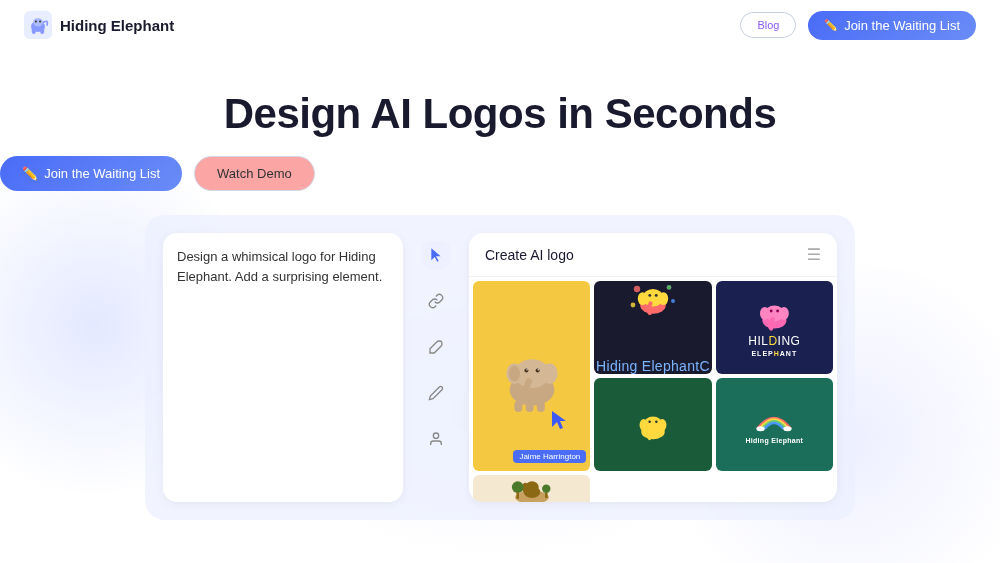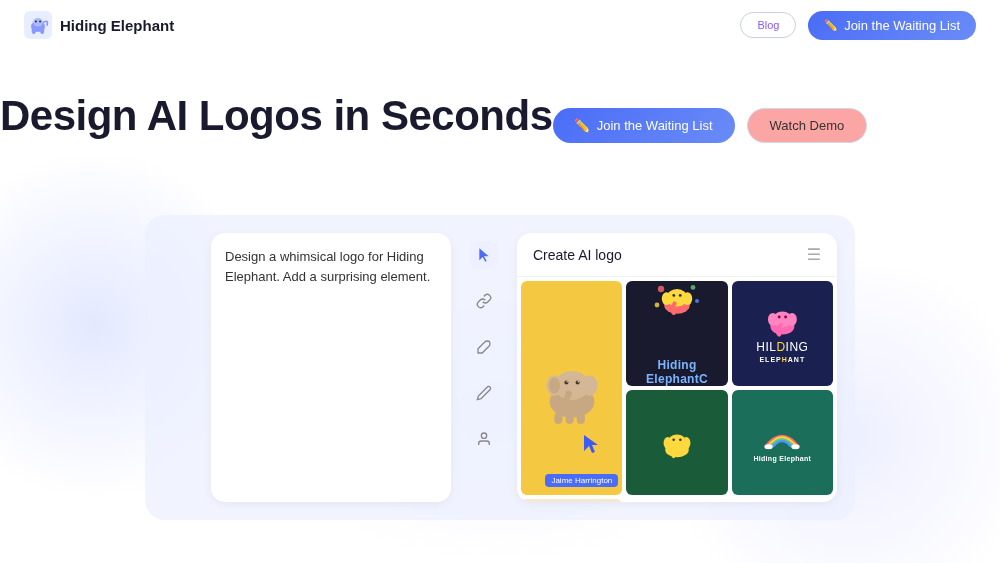--- a/index.html
+++ b/index.html
@@ -106,22 +106,21 @@
       font-size: 11px;
     }
 
     
     .hero {
       position: absolute;
       top: 50px;
       left: 0;
       right: 0;
       display: flex;
-      flex-direction: row;
-      align-items: center;
+      flex-direction: column;
       padding-top: 40px;
     }
 
     .hero-title {
       font-size: 42px;
       font-weight: 800;
       color: #1a1a2e;
       text-align: center;
       line-height: 1.15;
       letter-spacing: -0.5px;
@@ -182,21 +181,20 @@
     .left-panel {
       width: 240px;
       background: white;
       border-radius: 14px;
       padding: 14px;
       display: flex;
       flex-direction: column;
       justify-content: space-between;
       box-shadow: 0 2px 10px rgba(0,0,0,0.06);
       flex-shrink: 0;
-      margin-left: 48px;
     }
 
     .prompt-text {
       font-size: 13px;
       color: #333;
       line-height: 1.5;
     }
 
     .left-panel-footer {
       display: flex;
@@ -496,21 +494,21 @@
           <circle cx="5" cy="30" r="3" fill="#ffd93d" opacity="0.8"></circle>
 
           <ellipse cx="17" cy="22" rx="6" ry="8" fill="#ffd93d"></ellipse>
           <ellipse cx="43" cy="22" rx="6" ry="8" fill="#ffd93d"></ellipse>
 
           <circle cx="26" cy="18" r="1.8" fill="#333"></circle>
           <circle cx="34" cy="18" r="1.8" fill="#333"></circle>
 
           <path d="M27 28 Q22 36 26 40" stroke="#ff6b6b" stroke-width="5" fill="none" stroke-linecap="round"></path>
         </svg>
-        <span class="logo-label" style="font-size:12px; color:#7ab4ff; font-weight:700;margin-top:38px;">Hiding ElephantC</span>
+        <span class="logo-label" style="font-size:14px; color:#7ab4ff; font-weight:400;margin-top:38px;">Hiding ElephantC</span>
       </div>
 
       <div class="logo-cell pink-elephant-cell" style="background:#1a2050; display:flex; align-items:center; justify-content:center; flex-direction:column; gap:2px;">
         <svg width="44" height="34" viewBox="0 0 55 42">
           <ellipse cx="28" cy="28" rx="15" ry="10" fill="#ff69b4"></ellipse>
           <ellipse cx="28" cy="19" rx="12" ry="10" fill="#ff85c2"></ellipse>
           <ellipse cx="16" cy="19" rx="6" ry="8" fill="#ff85c2"></ellipse>
           <ellipse cx="40" cy="19" rx="6" ry="8" fill="#ff85c2"></ellipse>
           <circle cx="24" cy="16" r="1.8" fill="#8b0050"></circle>
           <circle cx="32" cy="16" r="1.8" fill="#8b0050"></circle>

